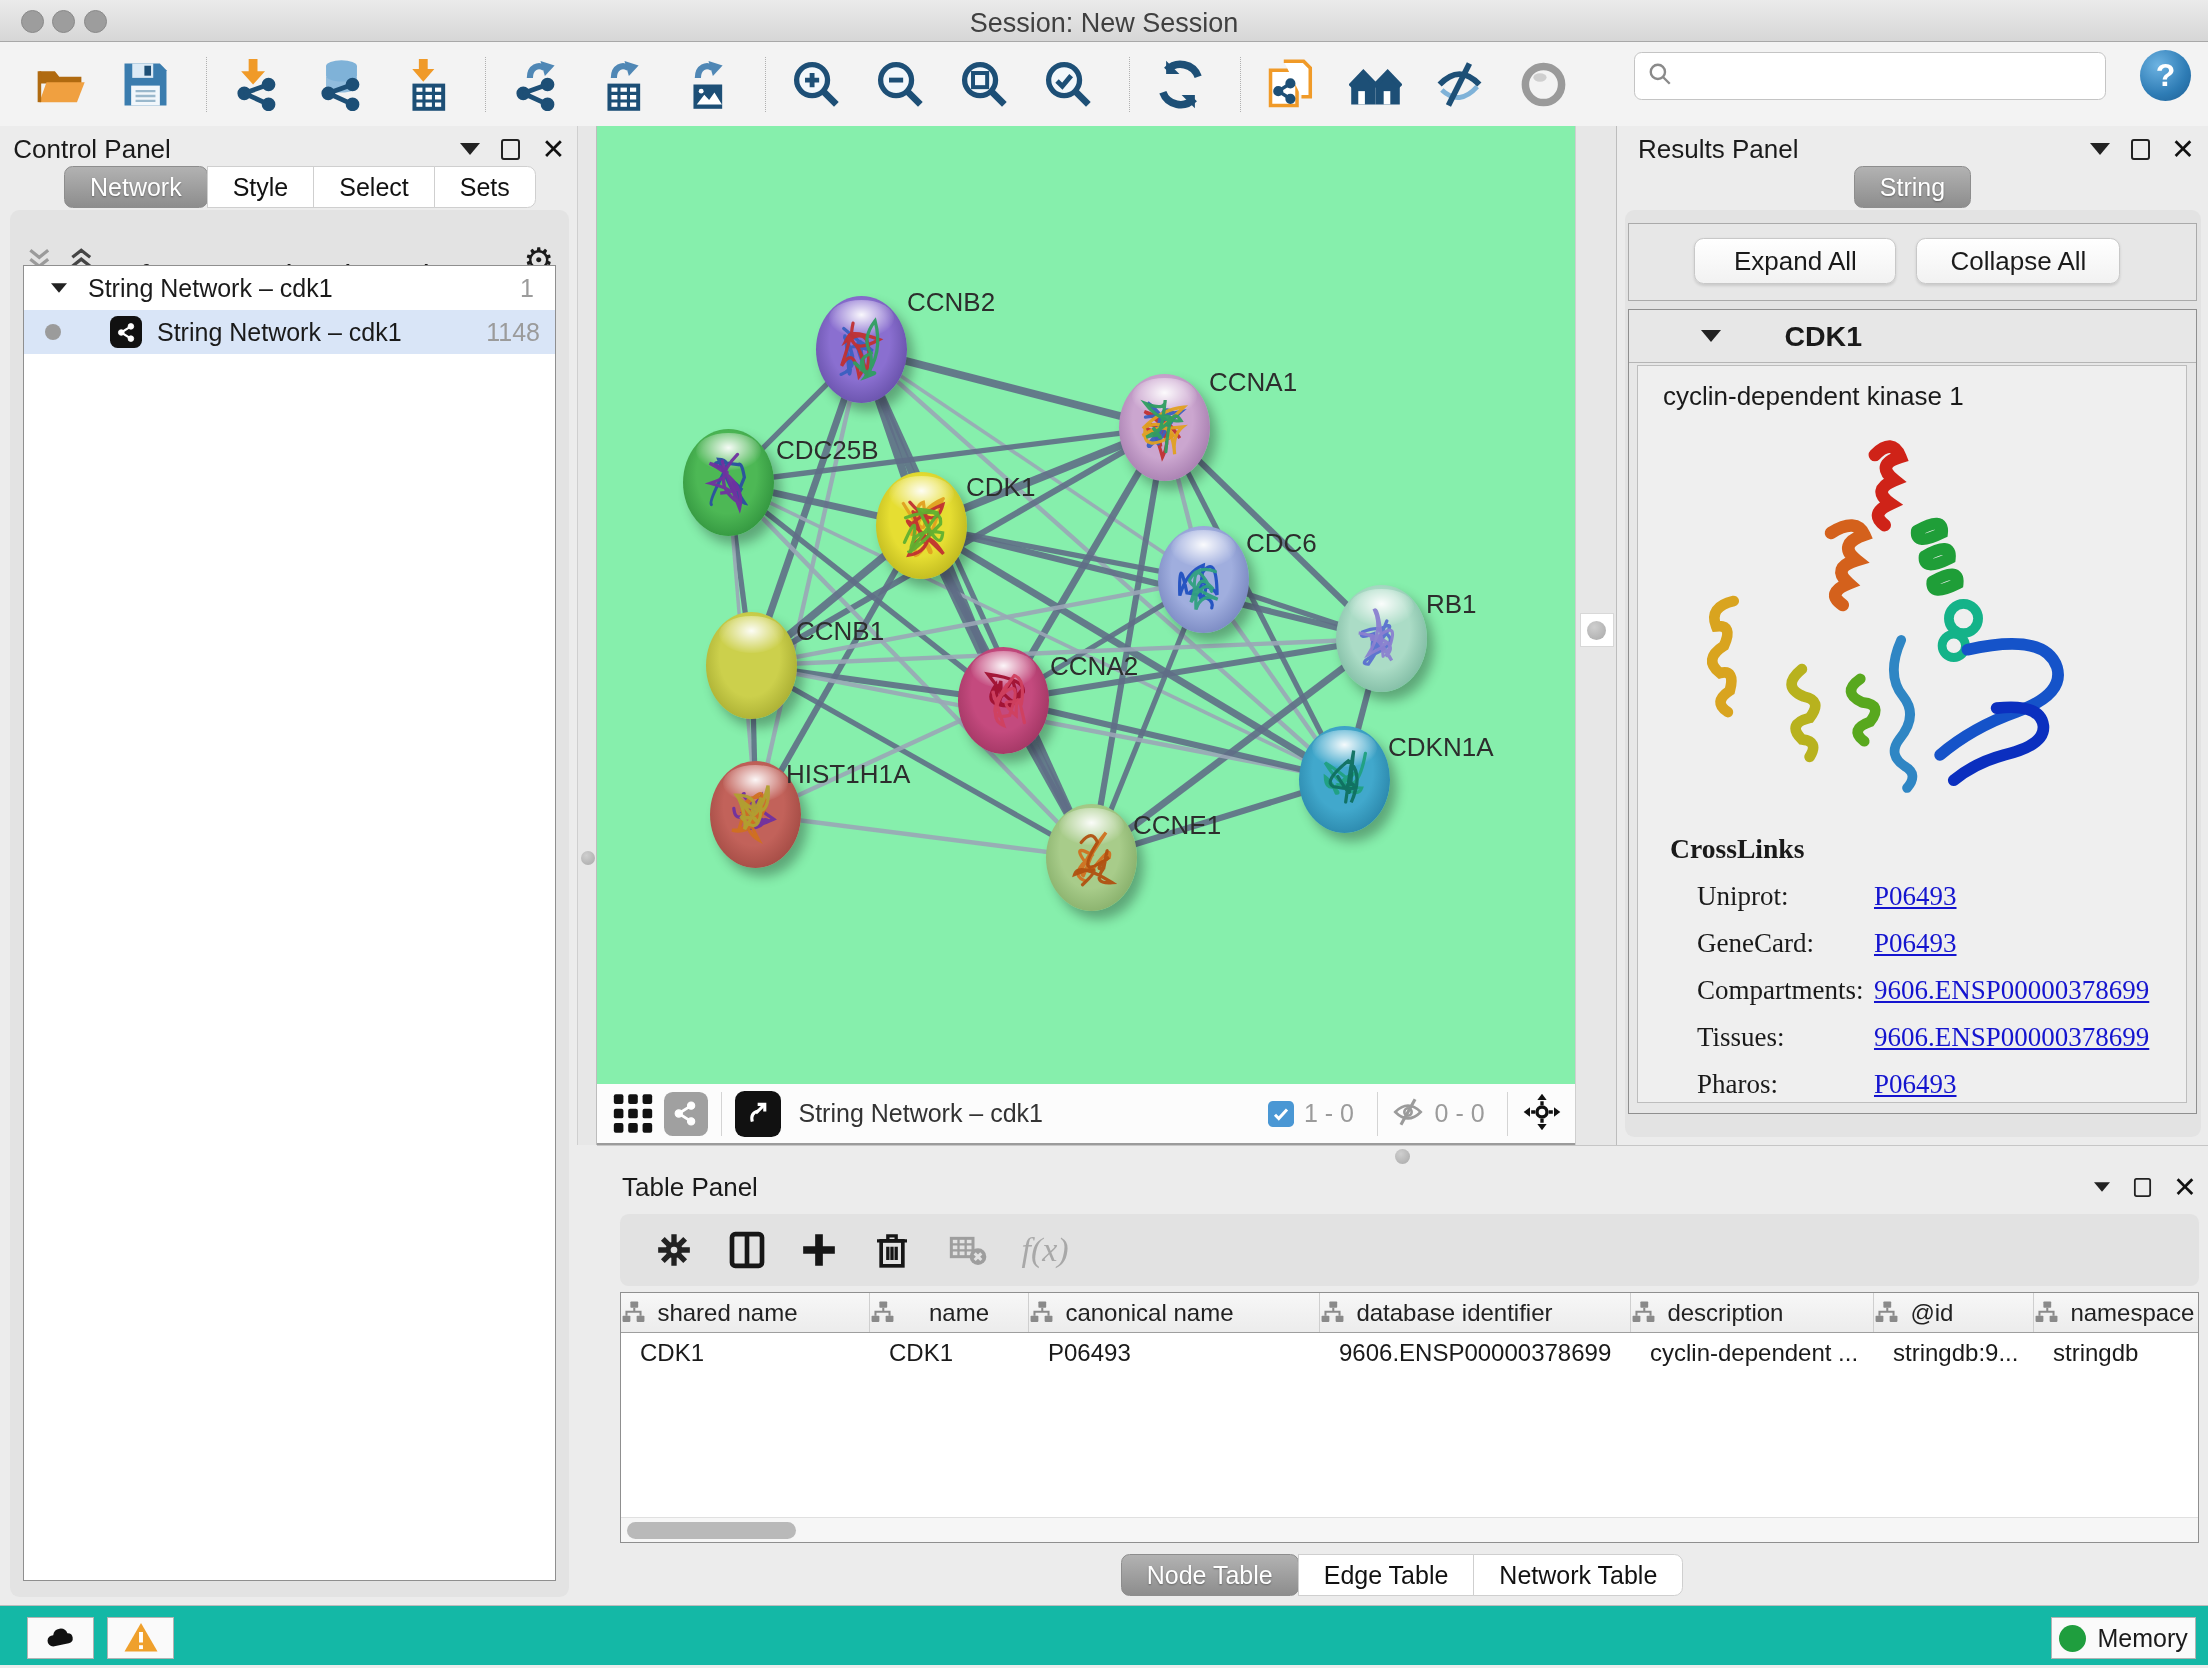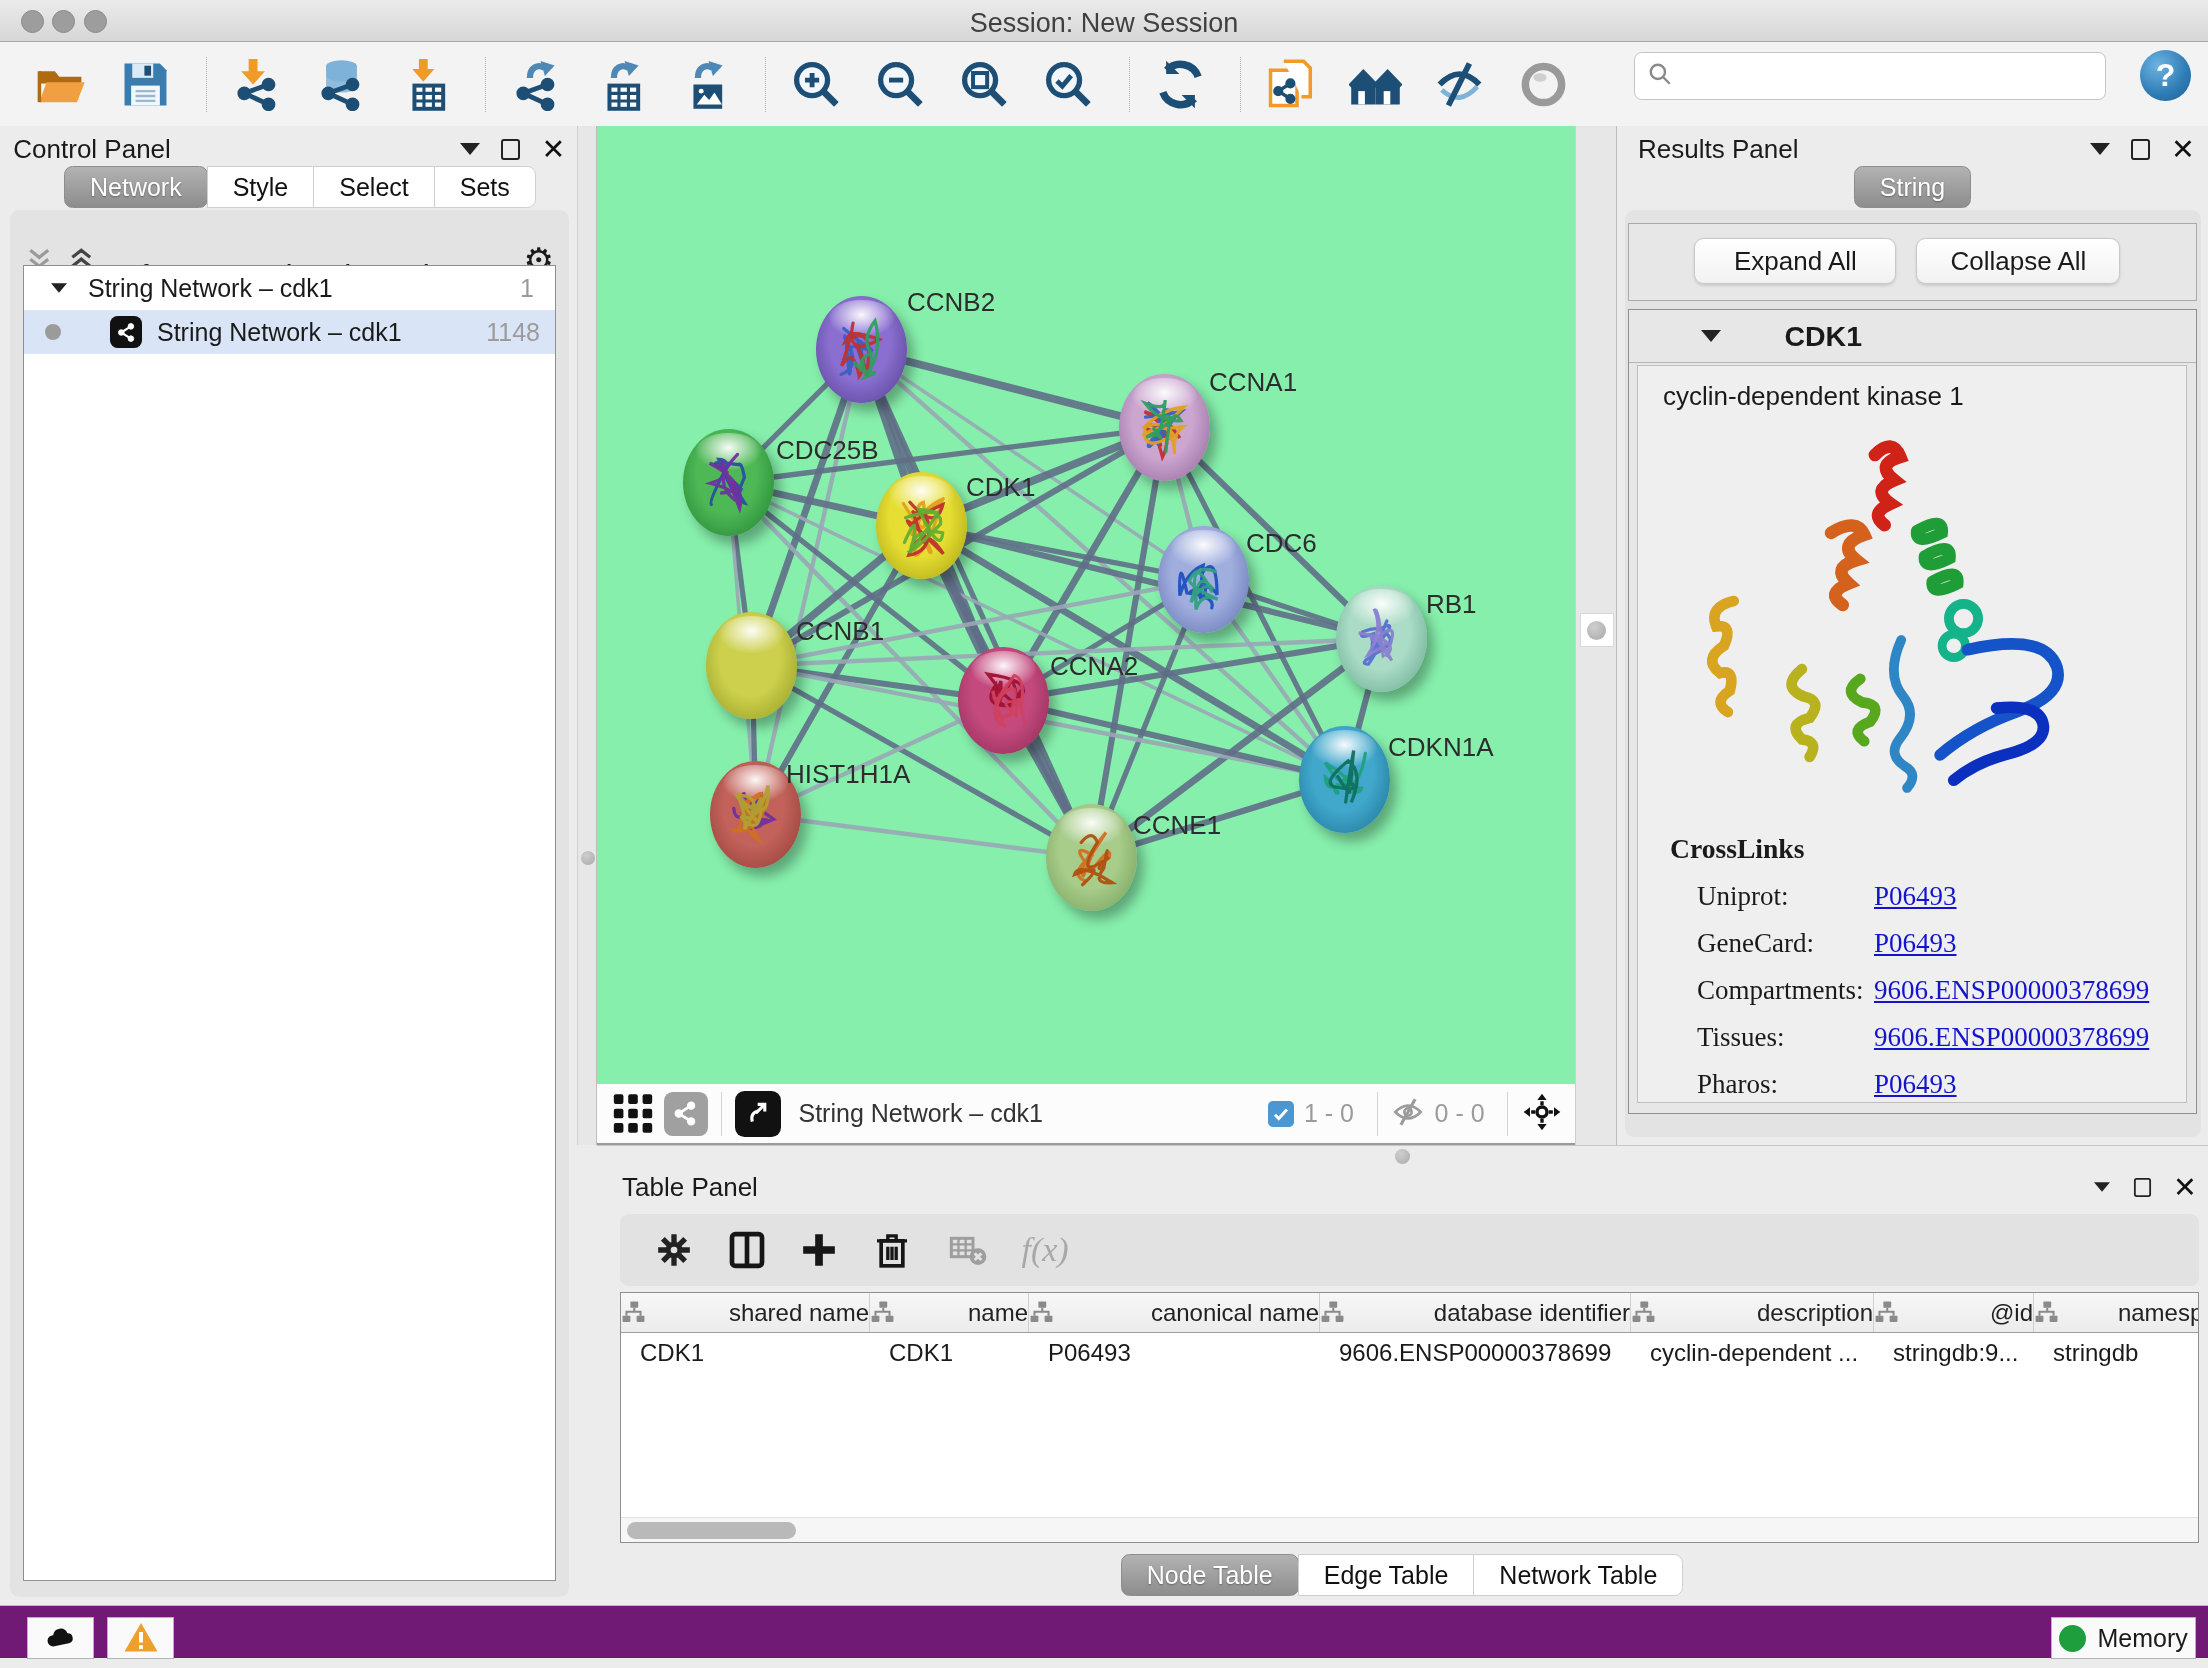--- a/index.html
+++ b/index.html
@@ -88,30 +88,30 @@
   
   #table-panel { left:597px; top:1166px; width:1611px; height:439px; background:#ececec; }
   #tp-header { left:25px; top:5.7px; width:1575px; display:flex; justify-content:space-between; align-items:center; }
   #tp-toolbar { left:23px; top:48px; width:1579px; height:72px; background:#e2e2e2; border-radius:8.6px;
     display:flex; align-items:center; padding-left:32px; }
   #tp-toolbar .tpi { width:44px; height:44px; margin-right:28.5px; display:flex; align-items:center; justify-content:center; }
   #tp-toolbar svg { width:40px; height:40px; }
   #fx-label { font-family:"Liberation Serif", serif; font-style:italic; font-size:34px; color:#a8a8a8; }
   #data-table { left:23px; top:126px; width:1579px; height:251px; background:#fff; border:1.9px solid #8f8f8f; overflow:hidden; }
   #thead { display:flex; height:40px; background:linear-gradient(#f7f7f7,#ececec); border-bottom:1.9px solid #9e9e9e; }
-  .th { display:flex; align-items:center; justify-content:space-between; gap:11.4px; font-size:24px; color:#222;
+  .th { display:flex; align-items:center; justify-content:flex-start; gap:11.4px; font-size:24px; color:#222;
     border-right:1px solid #cfcfcf; flex-shrink:0; }
   .th svg { width:25px; height:25px; }
   #trow { display:flex; height:40px; }
   .td { font-size:24px; display:flex; align-items:center; padding-left:19px; flex-shrink:0; }
   #hscroll { position:absolute; left:0; bottom:0; width:100%; height:25px; background:#f6f6f6; border-top:1px solid #e0e0e0; }
   #hthumb { position:absolute; left:5.7px; top:3.8px; width:169px; height:17px; border-radius:8.6px; background:#b9b9b9; }
   #tbl-tabs { left:0; top:388px; width:1611px; display:flex; justify-content:center; }
   
-  #status-bar { left:0; top:1605px; width:2208px; height:53px; background:#701a75; border-top:1.9px solid #bcbcbc; }
+  #status-bar { left:0; top:1605px; width:2208px; height:60px; background:#14b8a6; border-top:1.9px solid #bcbcbc; }
   .sb-btn { top:11.4px; height:42px; background:#fafafa; border:1.9px solid #b3b3b3; display:flex; align-items:center; justify-content:center; }
   #memory-btn { left:2051px; width:145px; font-size:25px; gap:11.4px; }
   #memory-dot { width:27px; height:27px; border-radius:50%; background:#1f9e3e; }
   .uni { font-family:"DejaVu Sans", sans-serif; }
 </style>
 </head>
 <body>
 
 <div id="titlebar" class="abs">
   <div class="tl abs" style="left:21px"></div>

